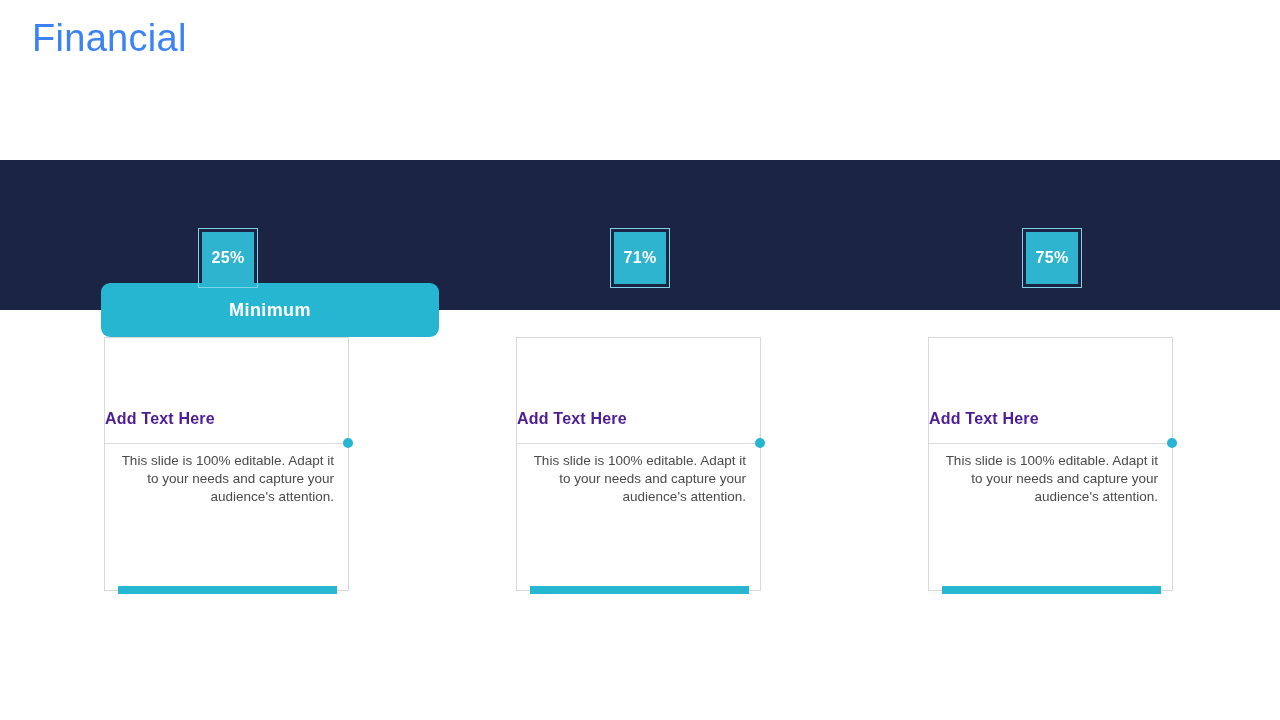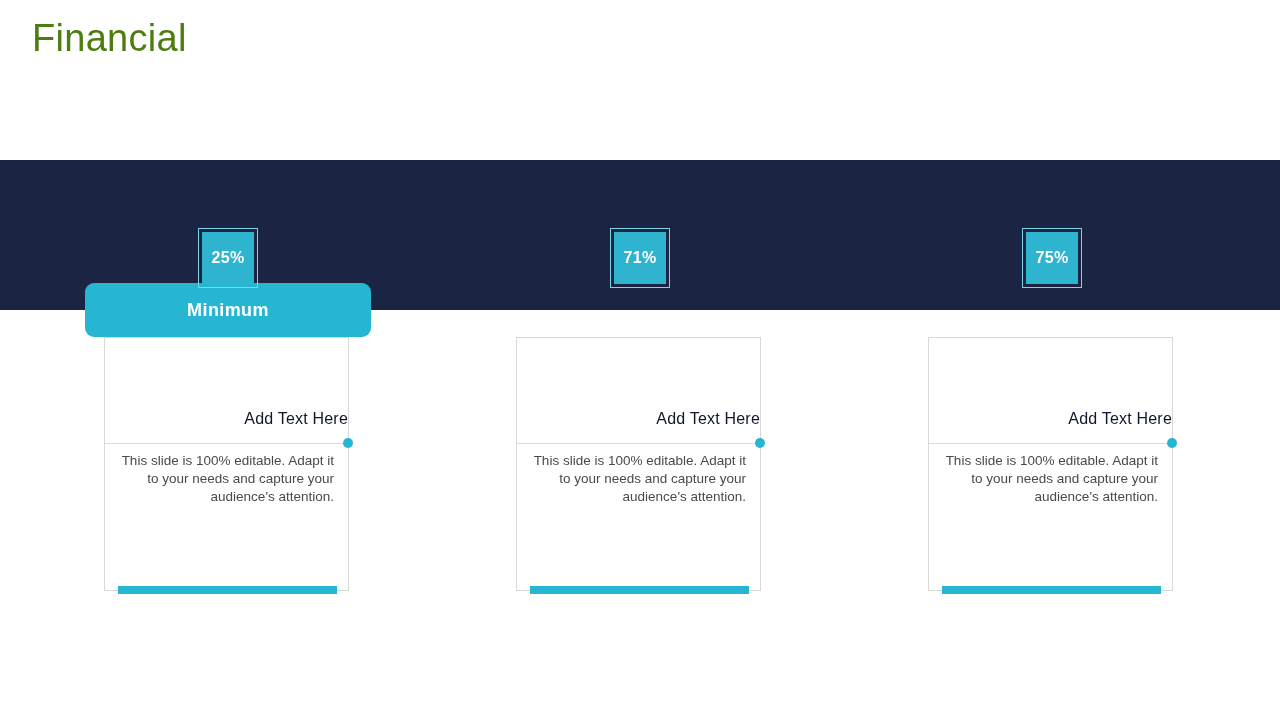--- a/index.html
+++ b/index.html
@@ -15,21 +15,21 @@
     position: relative;
   }
 
   
   .slide-title {
     position: absolute;
     left: 32px;
     top: 16px;
     font-size: 38px;
     font-weight: 300;
-    color: #4d7c0f;
+    color: #3b82f6;
     letter-spacing: 0.3px;
     line-height: 1.2;
     white-space: nowrap;
   }
 
   
   .navy-band {
     position: absolute;
     left: 0;
     top: 160px;
@@ -67,24 +67,24 @@
     background: #ffffff;
     border: 1px solid #d8d8d8;
     box-sizing: border-box;
   }
 
   .card-heading {
     position: absolute;
     left: 0;
     right: 0;
     top: 72px;
-    text-align: right;
+    text-align: left;
     font-size: 16px;
-    font-weight: normal;
-    color: #0f172a;
+    font-weight: bold;
+    color: #4c1d95;
     letter-spacing: 0.2px;
   }
 
   .card-divider {
     position: absolute;
     left: 0;
     right: 0;
     top: 105px;
     height: 1px;
     background: #dcdcdc;
@@ -116,23 +116,23 @@
     left: 13px;
     width: 219px;
     bottom: -4px;
     height: 8px;
     background: #27b6d2;
   }
 
   
   .card-pill {
     position: absolute;
-    left: 0;
+    left: 16px;
     top: 283px;
-    width: 286px;
+    width: 338px;
     height: 54px;
     background: #27b6d2;
     border-radius: 9px;
     display: flex;
     align-items: center;
     justify-content: center;
   }
   .card-pill-label {
     color: #ffffff;
     font-size: 18px;

